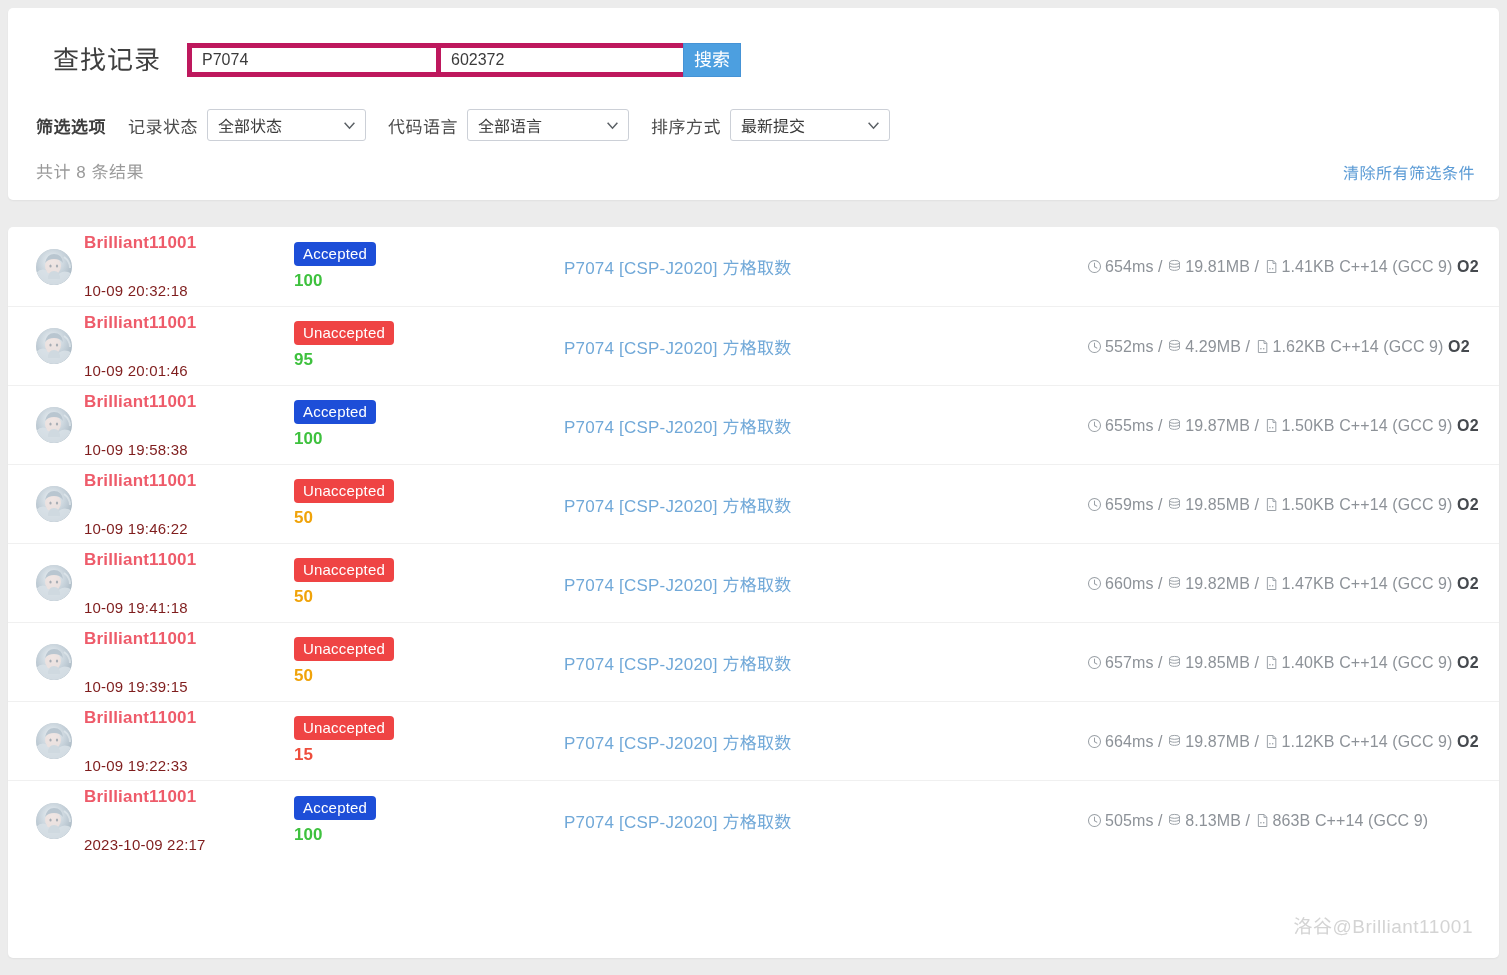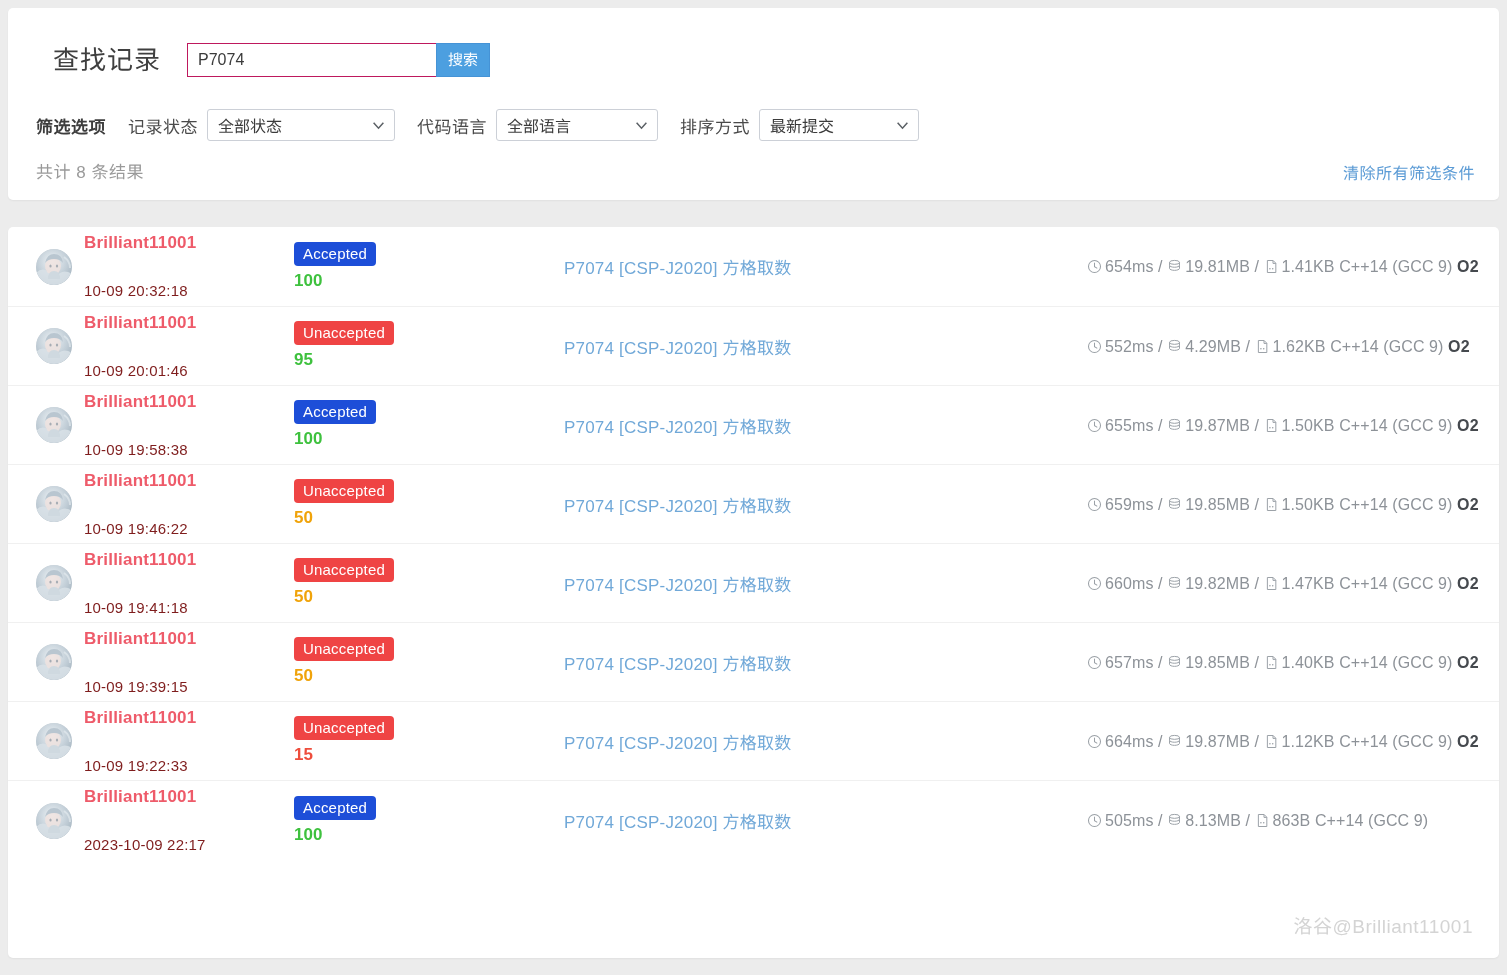--- a/index.html
+++ b/index.html
@@ -35,38 +35,38 @@
     color: #3f3f3f;
     font-weight: 400;
     letter-spacing: 1px;
     margin-right: 26px;
     line-height: 40px;
     margin-left: 21px;
   }
   .search-fields { display: flex; align-items: stretch; }
   .search-input {
     height: 34px;
-    border: 1px solid #be185d;
+    border: 5px solid #be185d;
     background: #fff;
     font-size: 16px;
     color: #3b3b3b;
     padding: 0 10px;
     font-family: "Liberation Sans", sans-serif;
     outline: none;
   }
   .search-input.first { width: 249px; border-right: none; }
   .search-input.second { width: 247px; border-right: none; }
   .search-btn {
     height: 34px;
     min-width: 54px;
     padding: 0 10px;
     background: #4c9fe0;
     border: 1px solid #4593d6;
     color: #ffffff;
-    font-size: 15px;
+    font-size: 18px;
     font-family: "Liberation Sans", sans-serif;
     cursor: pointer;
     line-height: 32px;
   }
 
   .filter-row {
     position: absolute;
     left: 28px; top: 101px;
     display: flex;
     align-items: center;
@@ -93,21 +93,21 @@
     border-radius: 3px;
     background: #fff;
     display: flex;
     align-items: center;
     padding: 0 34px 0 10px;
     font-size: 16px;
     color: #3b3b3b;
     cursor: pointer;
     white-space: nowrap;
   }
-  .sel.w-state { width: 188px; }
+  .sel.w-state { width: 159px; }
   .sel.w-lang  { width: 162px; }
   .sel.w-sort  { width: 160px; }
   .chev {
     position: absolute;
     right: 11px; top: 50%;
     width: 11px; height: 11px;
     margin-top: -6px;
   }
   .chev svg { display: block; }
 
@@ -263,20 +263,21 @@
 </style>
 </head>
 <body>
 
 <div class="search-card">
 
   <div class="search-row">
     <div class="search-title">查找记录</div>
     <div class="search-fields">
       <input class="search-input first" type="text" value="P7074" style="">
+      <input class="search-input second" type="text" value="602372" style="">
       <button class="search-btn">搜索</button>
     </div>
   </div>
 
   <div class="filter-row">
     <div class="filter-legend">筛选选项</div>
 
     <div class="filter-group">
       <span class="filter-label">记录状态</span>
       <div class="sel w-state">

